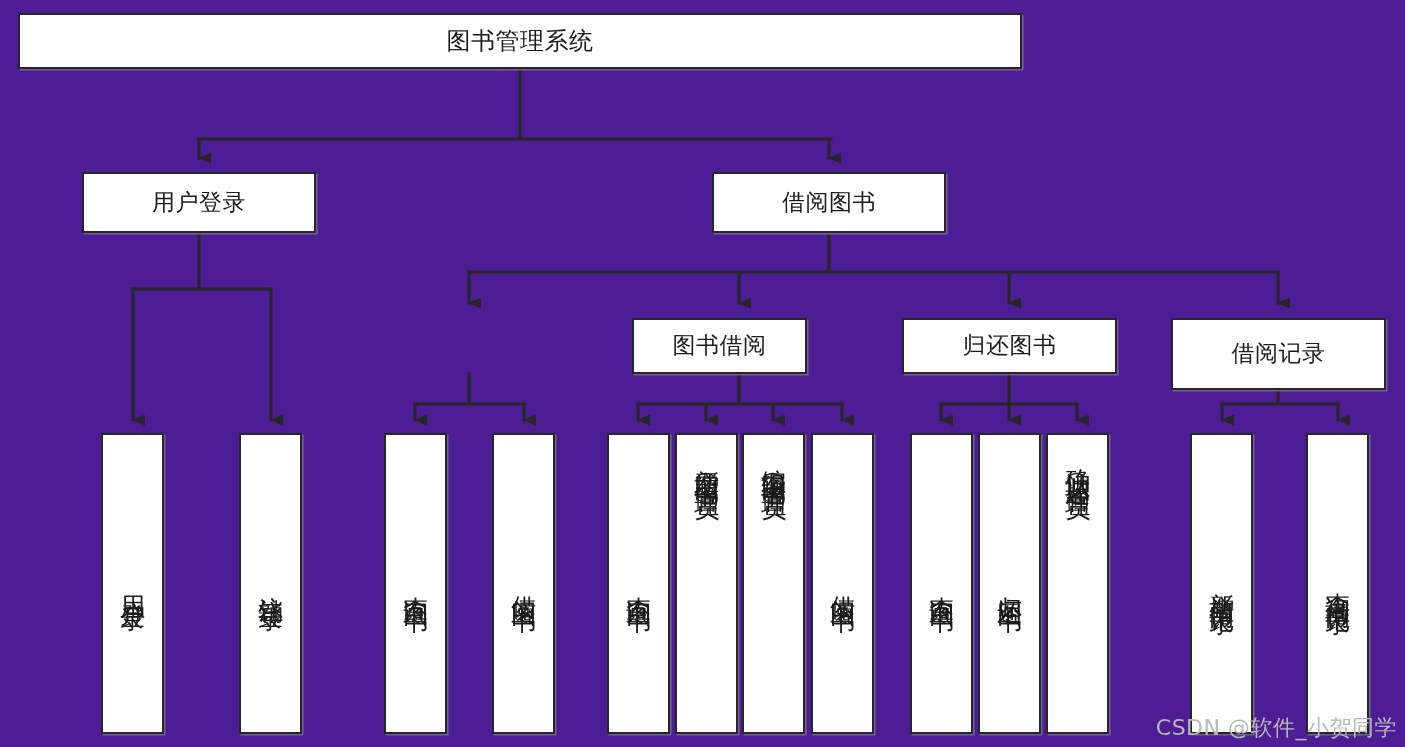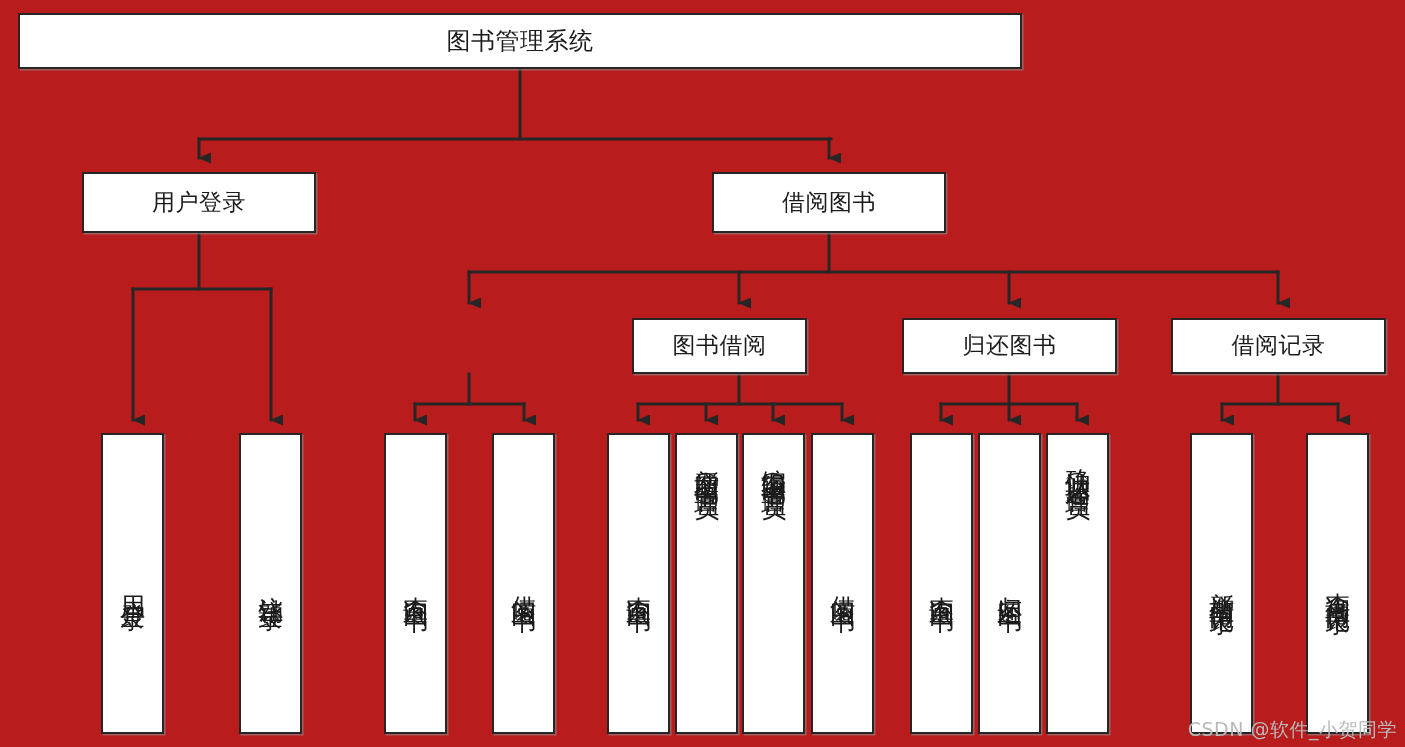--- a/index.html
+++ b/index.html
@@ -2,21 +2,21 @@
 <html><head>
 <meta charset="utf-8">
 <title>图书管理系统 功能结构图</title>
 <style>
   html,body{margin:0;padding:0;background:#ffffff;}
   body{font-family:"DejaVu Sans","Liberation Sans",sans-serif;}
   #canvas{
     position:relative;
     width:1405px;
     height:747px;
-    background:#b91c1c;
+    background:#4c1d95;
     overflow:hidden;
   }
   #edges{
     position:absolute;
     left:0;top:0;
     width:1405px;height:747px;
     pointer-events:none;
   }
   .node{
     position:absolute;
@@ -57,21 +57,21 @@
     white-space:nowrap;
   }
   .node.vert.mid{
     align-items:center;
     padding-top:0;
   }
   #watermark{
     position:absolute;
     right:8px;
     bottom:4px;
-    font-size:19px;
+    font-size:22px;
     color:#b9b9b9;
     letter-spacing:0.5px;
     z-index:5;
     white-space:nowrap;
   }
 </style>
 </head>
 <body>
 
 <div id="canvas">
@@ -136,21 +136,21 @@
   <div class="node horiz" style="left:712px;top:172px;width:234px;height:61px;">
     <span class="label">借阅图书</span>
   </div>
 
   <div class="node horiz" style="left:632px;top:318px;width:175px;height:56px;">
     <span class="label">图书借阅</span>
   </div>
   <div class="node horiz" style="left:902px;top:318px;width:215px;height:56px;">
     <span class="label">归还图书</span>
   </div>
-  <div class="node horiz" style="left:1171px;top:318px;width:215px;height:56px;">
+  <div class="node horiz" style="left:1171px;top:318px;width:215px;height:72px;">
     <span class="label">借阅记录</span>
   </div>
 
   <div class="node vert mid" style="left:101px;top:433px;width:63px;height:301px;">
     <span class="label">用户登录</span>
   </div>
   <div class="node vert mid" style="left:239px;top:433px;width:63px;height:301px;">
     <span class="label">注销登录</span>
   </div>
 

